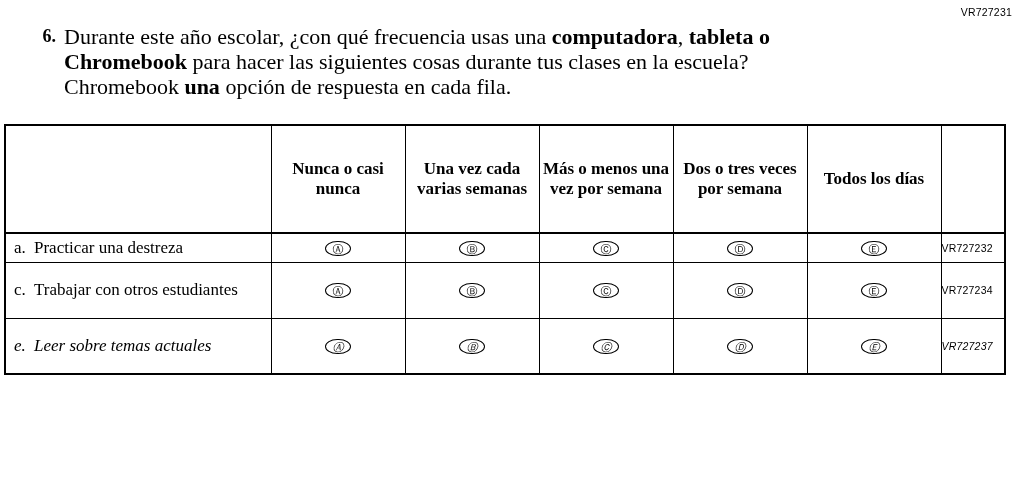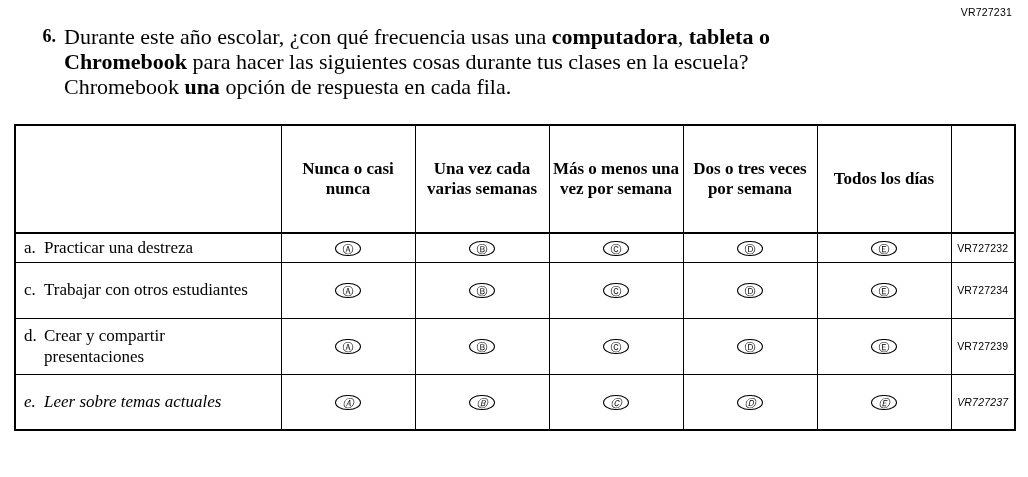--- a/index.html
+++ b/index.html
@@ -55,21 +55,21 @@
   .stem-text {
     font-size: 22px;
     line-height: 25px;
   }
   .stem-text b { font-weight: bold; }
 
   
   .matrix {
     position: absolute;
     top: 124px;
-    left: 14px;
+    left: 4px;
     width: 1000px;
     border-collapse: collapse;
     table-layout: fixed;
   }
   .matrix td, .matrix th {
     border: 1px solid #000;
     padding: 0;
     vertical-align: middle;
   }
 
@@ -112,21 +112,20 @@
     display: inline-block;
     width: 215px;
     vertical-align: top;
   }
 
   td.opt {
     text-align: center;
   }
   td.idcell {
     border-right: 2px solid #000;
-    text-align: center;
     font-family: "Liberation Sans", sans-serif;
     font-size: 10.5px;
     letter-spacing: 0.2px;
   }
   .matrix tr:last-child td { border-bottom: 2px solid #000; font-style: italic; }
 
   
   .bubble {
     display: inline-block;
     width: 26px;
@@ -192,29 +191,20 @@
       <tr class="row-tall">
         <td class="stem-cell"><span class="lbl">c.</span><span class="txt">Trabajar con otros estudiantes</span></td>
         <td class="opt"><span class="bubble">Ⓐ</span></td>
         <td class="opt"><span class="bubble">Ⓑ</span></td>
         <td class="opt"><span class="bubble">Ⓒ</span></td>
         <td class="opt"><span class="bubble">Ⓓ</span></td>
         <td class="opt"><span class="bubble">Ⓔ</span></td>
         <td class="idcell">VR727234</td>
       </tr>
       <tr class="row-tall">
-        <td class="stem-cell"><span class="lbl">d.</span><span class="txt">Crear y compartir presentaciones</span></td>
-        <td class="opt"><span class="bubble">Ⓐ</span></td>
-        <td class="opt"><span class="bubble">Ⓑ</span></td>
-        <td class="opt"><span class="bubble">Ⓒ</span></td>
-        <td class="opt"><span class="bubble">Ⓓ</span></td>
-        <td class="opt"><span class="bubble">Ⓔ</span></td>
-        <td class="idcell">VR727239</td>
-      </tr>
-      <tr class="row-tall">
         <td class="stem-cell"><span class="lbl">e.</span><span class="txt">Leer sobre temas actuales</span></td>
         <td class="opt"><span class="bubble">Ⓐ</span></td>
         <td class="opt"><span class="bubble">Ⓑ</span></td>
         <td class="opt"><span class="bubble">Ⓒ</span></td>
         <td class="opt"><span class="bubble">Ⓓ</span></td>
         <td class="opt"><span class="bubble">Ⓔ</span></td>
         <td class="idcell">VR727237</td>
       </tr>
     </tbody>
   </table>

